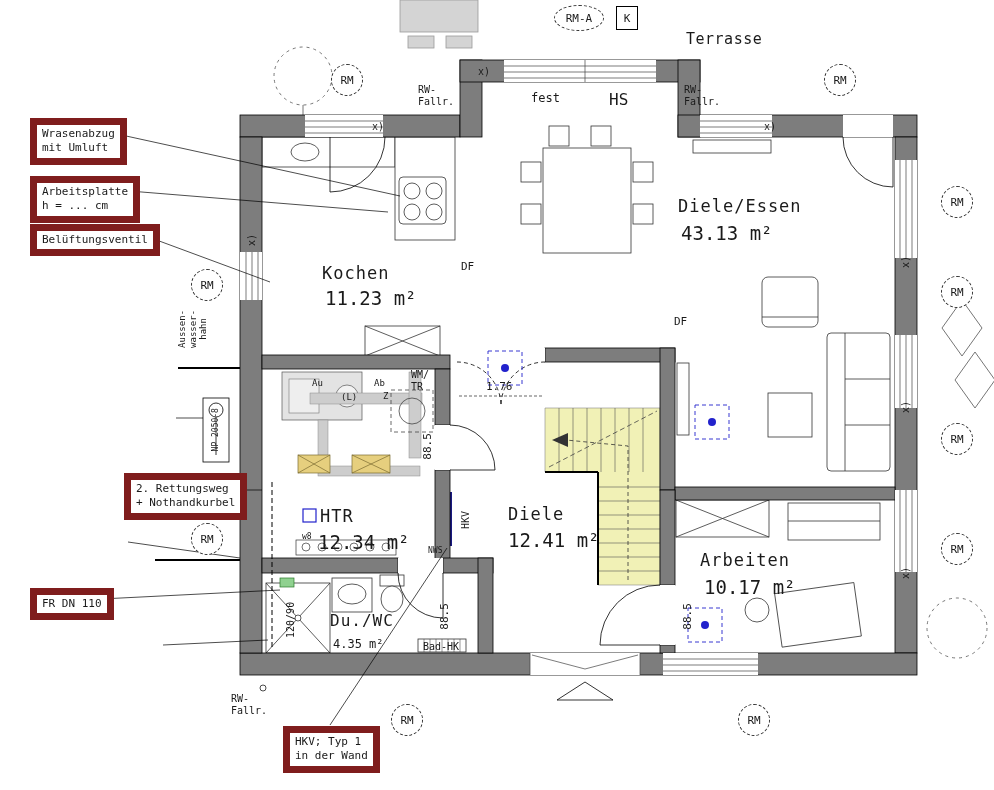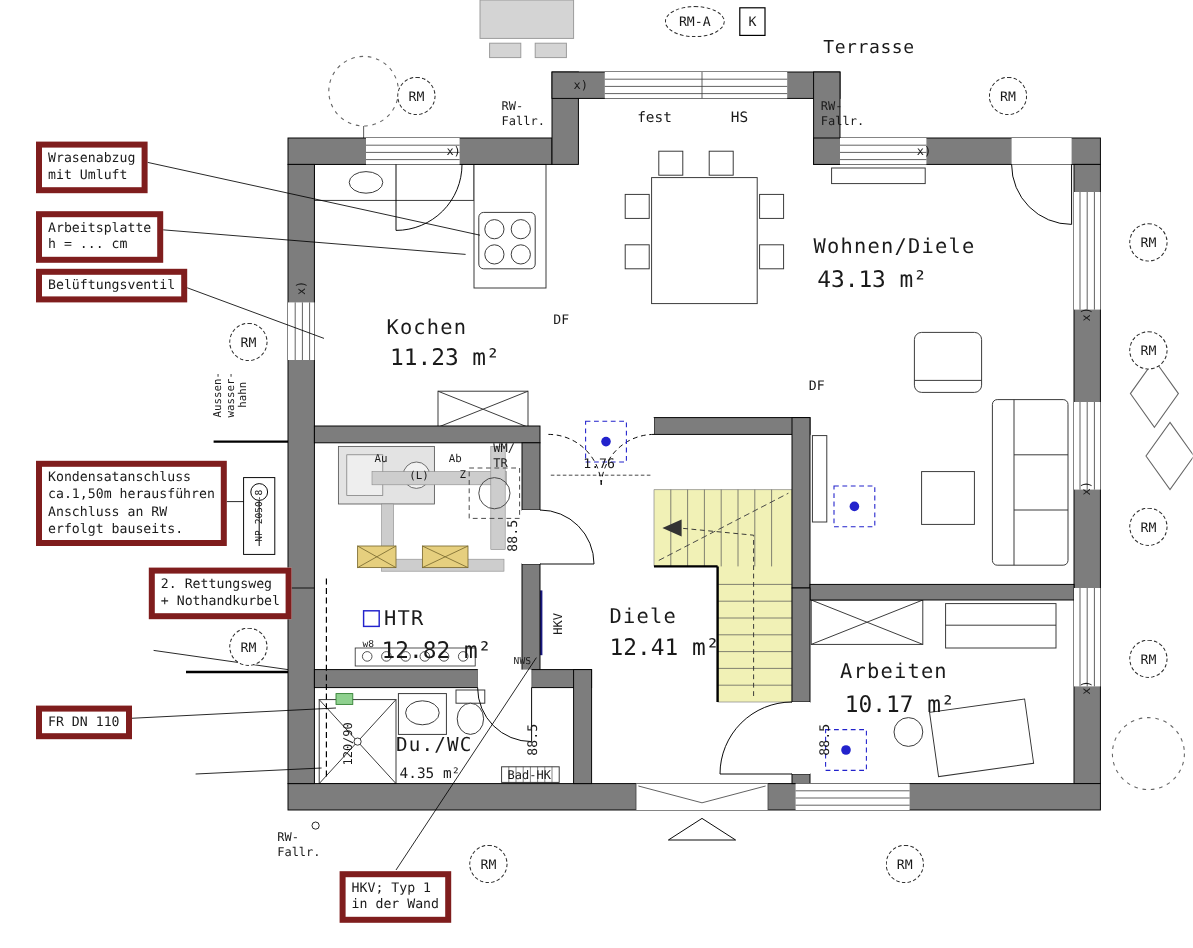--- a/index.html
+++ b/index.html
@@ -3,21 +3,21 @@
 <meta charset="utf-8">
 <style>
   html,body{margin:0;padding:0;background:#fff}
   #stage{position:relative;width:994px;height:790px;background:#fff;overflow:hidden;
          font-family:"DejaVu Sans Mono","Liberation Mono",monospace;color:#1a1a1a}
   #stage svg{position:absolute;left:0;top:0}
   .lbl{position:absolute;white-space:pre-line;line-height:1.18;font-size:11px;z-index:2}
   .rot{transform:rotate(-90deg);text-align:center}
   .roomname{font-size:17px;letter-spacing:1px}
   .roomarea{font-size:19px}
-  .callout{position:absolute;border:5px solid #7f1d1d;background:#fff;padding:2px 5px;
+  .callout{position:absolute;border:7px solid #7f1d1d;background:#fff;padding:2px 5px;
            font-size:11px;line-height:1.3;white-space:pre-line;z-index:3}
   .callout.plain{border:none;background:transparent}
   .rm{position:absolute;width:30px;height:30px;border:1.4px dashed #333;border-radius:50%;
       display:flex;align-items:center;justify-content:center;font-size:11px;z-index:2;background:#fff}
   .oval{position:absolute;border:1.4px dashed #333;border-radius:50%;display:flex;
         align-items:center;justify-content:center;font-size:11px;z-index:2;background:#fff}
   .kbox{position:absolute;border:1px solid #000;display:flex;align-items:center;
         justify-content:center;font-size:11px;z-index:2;background:#fff}
 </style>
 </head>
@@ -217,24 +217,24 @@
     <path d="M231,490 L262,490"></path>
     <path d="M128,542 L240,558"></path>
     <path d="M101,599 L280,590"></path>
     <path d="M163,645 L268,640"></path>
     <path d="M330,725 L447,548"></path>
   </g>
 </svg>
 
 <div class="lbl roomname" style="left:322px;top:263px">Kochen</div>
 <div class="lbl roomarea" style="left:325px;top:287px">11.23 m²</div>
-<div class="lbl roomname" style="left:678px;top:196px">Wohnen/Diele</div>
+<div class="lbl roomname" style="left:678px;top:196px">Diele/Essen</div>
 <div class="lbl roomarea" style="left:681px;top:222px">43.13 m²</div>
 <div class="lbl roomname" style="left:320px;top:506px">HTR</div>
-<div class="lbl roomarea" style="left:318px;top:531px">12.82 m²</div>
+<div class="lbl roomarea" style="left:318px;top:531px">12.34 m²</div>
 <div class="lbl roomname" style="left:508px;top:504px">Diele</div>
 <div class="lbl roomarea" style="left:508px;top:529px">12.41 m²</div>
 <div class="lbl roomname" style="left:700px;top:550px">Arbeiten</div>
 <div class="lbl roomarea" style="left:704px;top:576px">10.17 m²</div>
 <div class="lbl roomname" style="left:330px;top:612px;font-size:16px">Du./WC</div>
 <div class="lbl roomarea" style="left:333px;top:637px;font-size:12px">4.35 m²</div>
 <div class="lbl" style="left:686px;top:31px;font-size:15px;letter-spacing:.5px">Terrasse</div>
 
 <div class="rm" style="left:331px;top:64px">RM</div>
 <div class="rm" style="left:824px;top:64px">RM</div>
@@ -251,21 +251,21 @@
 <div class="kbox" style="left:616px;top:6px;width:20px;height:22px">K</div>
 
 <div class="lbl" style="left:418px;top:84px;font-size:10px">RW-
 Fallr.</div>
 <div class="lbl" style="left:684px;top:84px;font-size:10px">RW-
 Fallr.</div>
 <div class="lbl" style="left:231px;top:693px;font-size:10px">RW-
 Fallr.</div>
 
 <div class="lbl" style="left:531px;top:91px;font-size:12px">fest</div>
-<div class="lbl" style="left:609px;top:91px;font-size:12px">HS</div>
+<div class="lbl" style="left:609px;top:91px;font-size:16px">HS</div>
 
 <div class="lbl" style="left:478px;top:66px;font-size:10px">x)</div>
 <div class="lbl" style="left:372px;top:121px;font-size:10px">x)</div>
 <div class="lbl" style="left:764px;top:121px;font-size:10px">x)</div>
 <div class="lbl rot" style="left:896px;top:256px;width:20px;font-size:10px">x)</div>
 <div class="lbl rot" style="left:896px;top:401px;width:20px;font-size:10px">x)</div>
 <div class="lbl rot" style="left:896px;top:567px;width:20px;font-size:10px">x)</div>
 <div class="lbl rot" style="left:242px;top:234px;width:20px;font-size:10px">x)</div>
 
 <div class="lbl" style="left:461px;top:261px;font-size:11px">DF</div>
@@ -290,23 +290,19 @@
 <div class="lbl rot" style="left:451px;top:514px;width:30px;font-size:10px">HKV</div>
 <div class="lbl" style="left:428px;top:546px;font-size:8px">NWS</div>
 <div class="lbl" style="left:302px;top:532px;font-size:8px">w8</div>
 <div class="lbl" style="left:423px;top:641px;font-size:10px">Bad-HK</div>
 
 <div class="callout" style="left:30px;top:118px">Wrasenabzug
 mit Umluft</div>
 <div class="callout" style="left:30px;top:176px">Arbeitsplatte
 h = ... cm</div>
 <div class="callout" style="left:30px;top:224px">Belüftungsventil</div>
-<div class="callout" style="left:30px;top:384px">Kondensatanschluss
-ca.1,50m herausführen
-Anschluss an RW
-erfolgt bauseits.</div>
 <div class="callout" style="left:124px;top:473px">2. Rettungsweg
 + Nothandkurbel</div>
 <div class="callout" style="left:30px;top:588px">FR DN 110</div>
 <div class="callout" style="left:283px;top:726px">HKV; Typ 1
 in der Wand</div>
 
 </div>
 
 </body></html>

